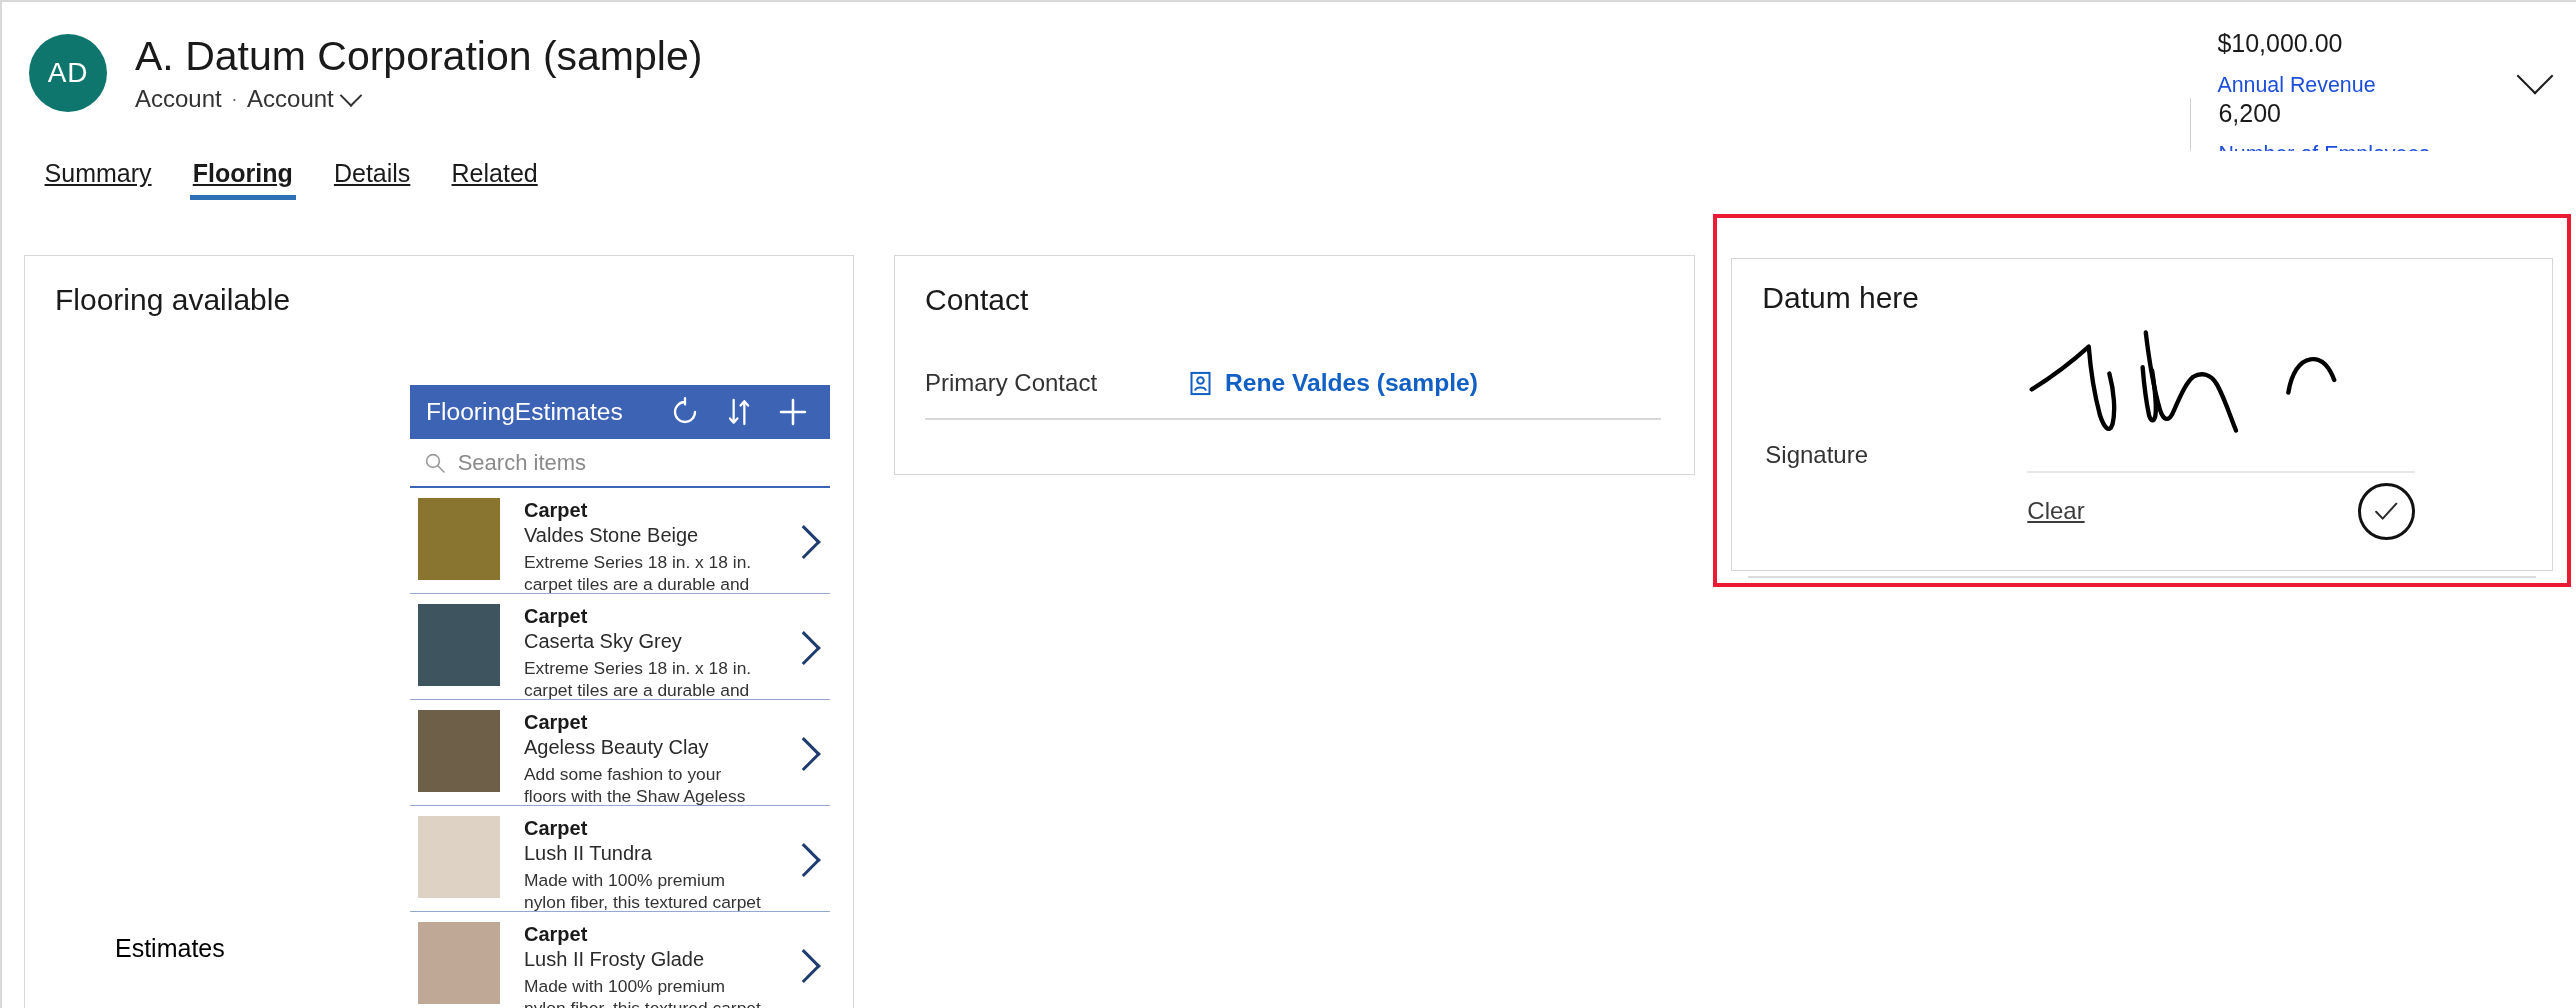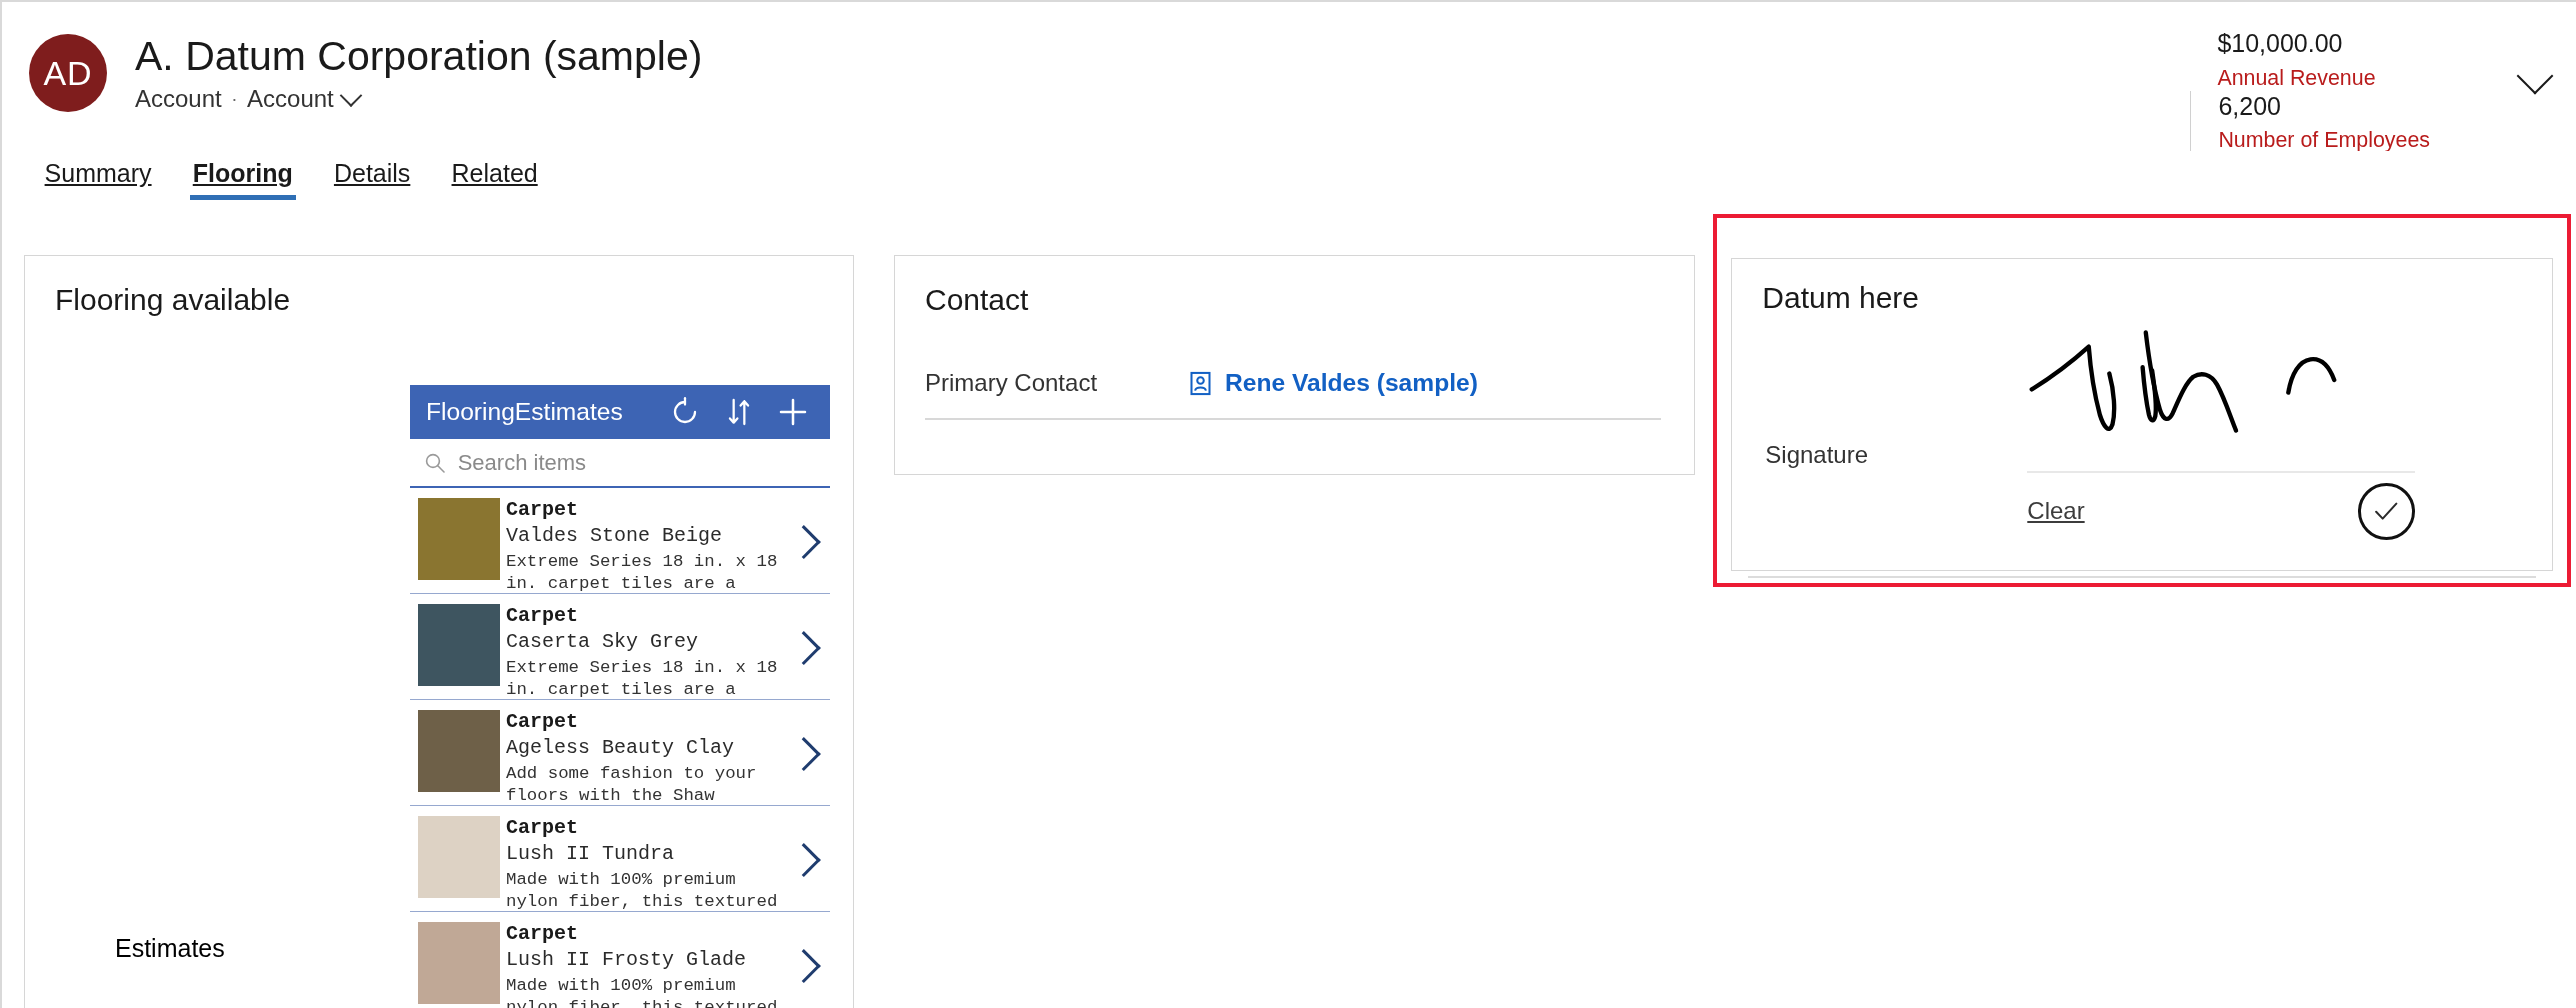--- a/index.html
+++ b/index.html
@@ -17,23 +17,23 @@
   }
 
   
   .record-header {
     position: absolute; left: 0; top: 2.4px; width: 2574px; height: 147px;
     background: #ffffff;
   }
   .avatar {
     position: absolute; left: 27px; top: 30px;
     width: 78px; height: 78px; border-radius: 50%;
-    background: #7f1d1d;
+    background: #0f766e;
     display: flex; align-items: center; justify-content: center;
-    color: #ffffff; font-size: 34px; letter-spacing: 0.8px;
+    color: #ffffff; font-size: 28px; letter-spacing: 0.8px;
   }
   .title-block { position: absolute; left: 133px; top: 30px; }
   .record-title {
     font-size: 41px; color: #1a1a1a; line-height: 1.08;
     font-weight: 400; white-space: nowrap;
   }
   .record-subtitle {
     margin-top: 6.3px; font-size: 24px; color: #333333;
     display: flex; align-items: center; gap: 9.5px; white-space: nowrap;
   }
@@ -47,21 +47,21 @@
   .metrics {
     position: absolute; right: 119px; top: 24px;
     display: flex; align-items: stretch; height: 86px; flex-direction: column;
   }
   .metric {
     padding: 0 27px; display: flex; flex-direction: column;
     justify-content: center; min-width: 87px;
   }
   .metric + .metric { border-left: 1.6px solid #d0d0d0; }
   .metric-value { font-size: 25px; color: #1a1a1a; line-height: 1.25; white-space: nowrap; }
-  .metric-label { font-size: 21.4px; color: #b91c1c; margin-top: 6px; white-space: nowrap; }
+  .metric-label { font-size: 21.4px; color: #1d4ed8; margin-top: 13px; white-space: nowrap; }
   .metric-value.redacted {
     filter: blur(5.5px); opacity: .55; color:#222; min-height: 28.5px;
   }
   .header-expand {
     position: absolute; right: 22px; top: 55px;
     width: 36px; height: 36px; cursor: pointer;
   }
   .header-expand:before {
     content:""; position:absolute; left:4px; top:3.2px;
     width: 24px; height: 24px;
@@ -120,24 +120,24 @@
   .wicon { width: 32px; height: 32px; cursor: pointer; display:block; }
 
   .widget-search {
     height: 49px; display: flex; align-items: center; gap: 11px;
     padding: 0 9.5px 0 12.7px; border-bottom: 2.4px solid #3D64B4;
   }
   .search-text { font-size: 22px; color: #8a8a8a; }
 
   .wlist { }
   .wrow {
-    display: flex; align-items: flex-start; gap: 6px;
+    display: flex; align-items: flex-start; gap: 24px;
     padding: 10.3px 8px 8px 8px;
     border-bottom: 1.6px solid #96a8cf;
-    height: 106px; overflow: hidden; cursor: pointer; font-family: Liberation Mono, monospace;
+    height: 106px; overflow: hidden; cursor: pointer;
   }
   .swatch { width: 82px; height: 82px; flex: 0 0 82px; }
   .wbody { flex: 1; min-width: 0; overflow: hidden; }
   .w-cat { font-size: 20px; font-weight: bold; color: #1a1a1a; line-height: 1.22; }
   .w-name { font-size: 20px; color: #2b2b2b; line-height: 1.28; margin-top: 0.8px; }
   .w-desc { font-size: 17.4px; color: #333; line-height: 1.3; margin-top: 1.6px; }
   .w-chev {
     flex: 0 0 35px; width: 35px; height: 35px; align-self: center; position: relative;
   }
   .w-chev:before {

